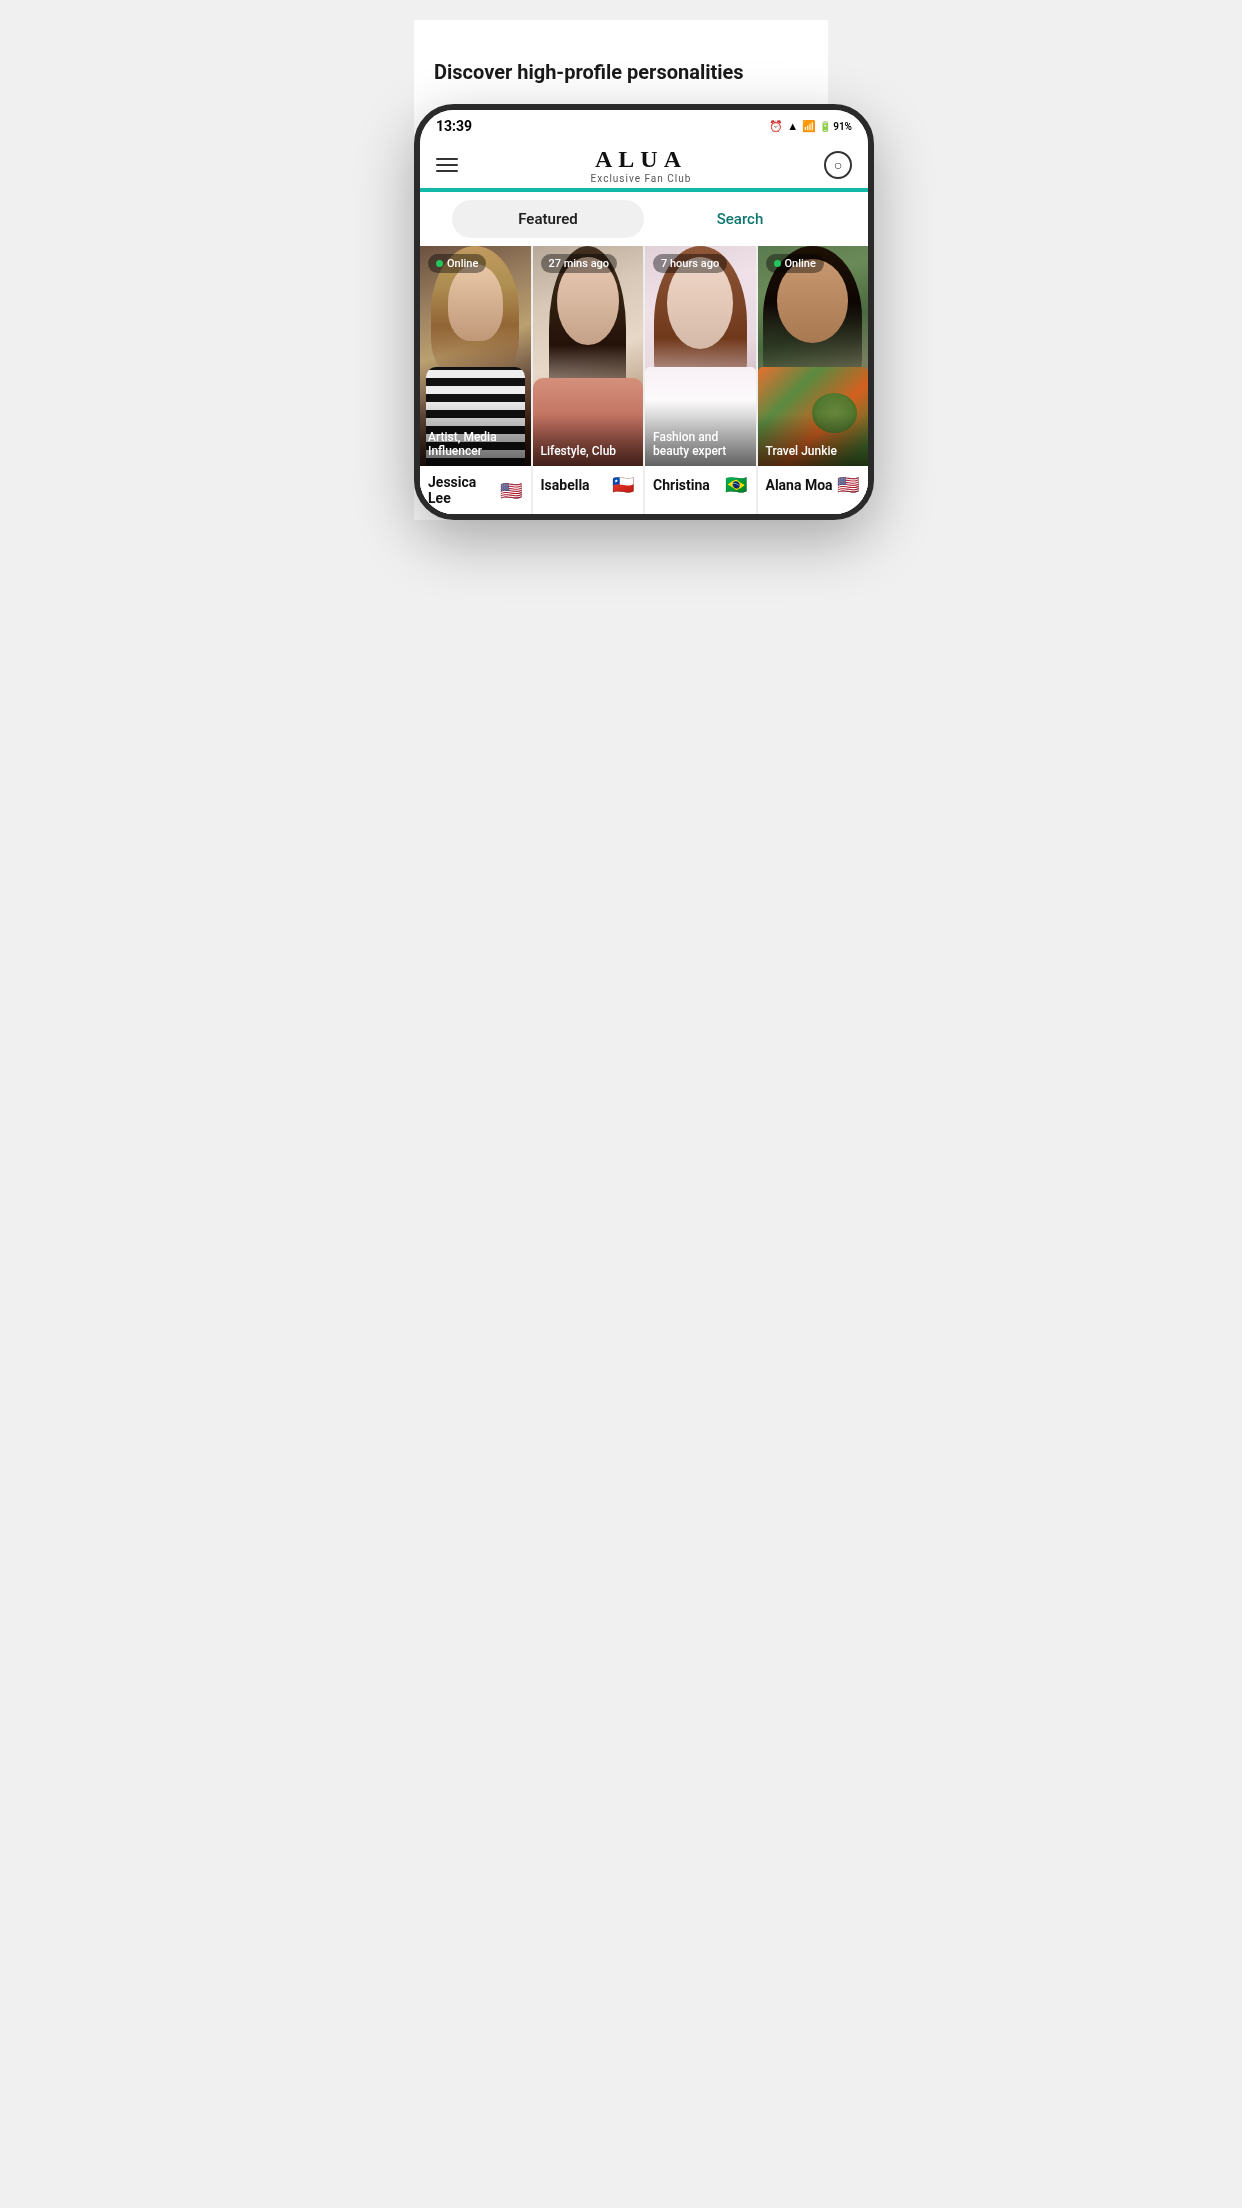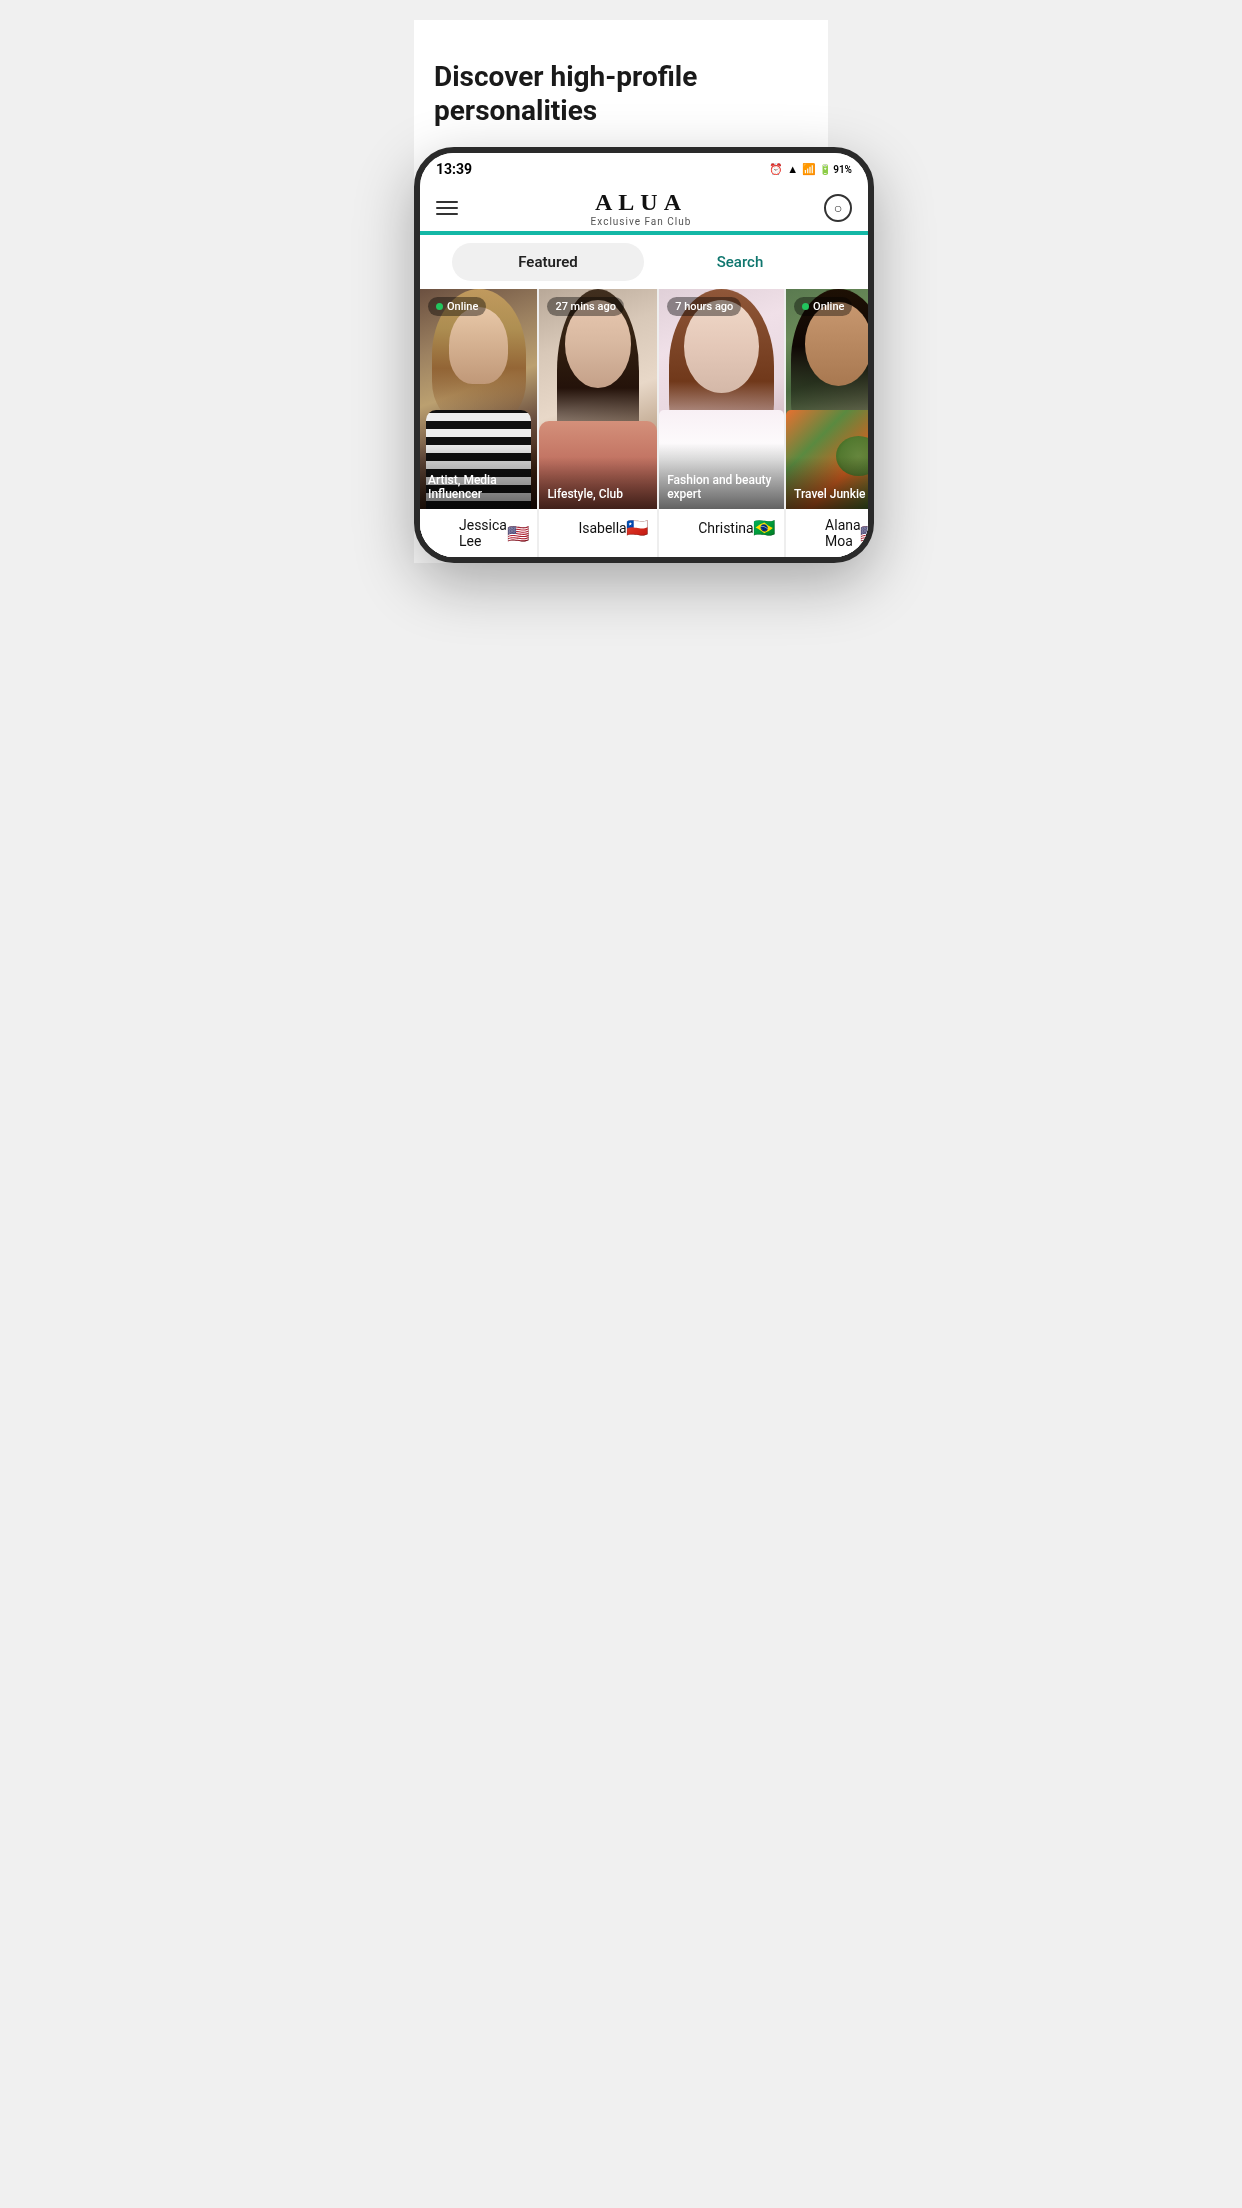--- a/index.html
+++ b/index.html
@@ -19,21 +19,21 @@
       width: 414px;
       background: #fff;
     }
 
     .page-header {
       padding: 40px 20px 20px 20px;
       background: #fff;
     }
 
     .page-title {
-      font-size: 28px;
+      font-size: 20px;
       font-weight: 700;
       color: #1a1a1a;
       line-height: 1.2;
     }
 
     .phone-frame {
       width: 460px;
       background: #fff;
       border-radius: 40px;
       border: 6px solid #2a2a2a;
@@ -248,23 +248,22 @@
     .card-footer {
       background: #fff;
       padding: 8px 8px;
       display: flex;
       justify-content: space-between;
       align-items: center;
     }
 
     .card-name {
       font-size: 14px;
-      font-weight: 400;
+      font-weight: 700;
       color: #111;
-      margin-left: 31px;
     }
 
     .flag-emoji {
       font-size: 18px;
     }
 
     
     .battery-icon {
       display: inline-flex;
       align-items: center;

